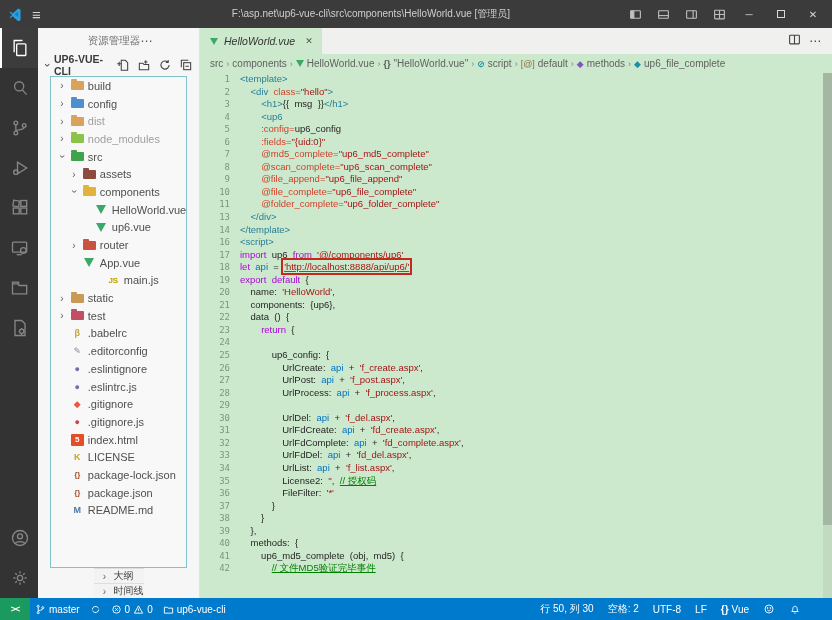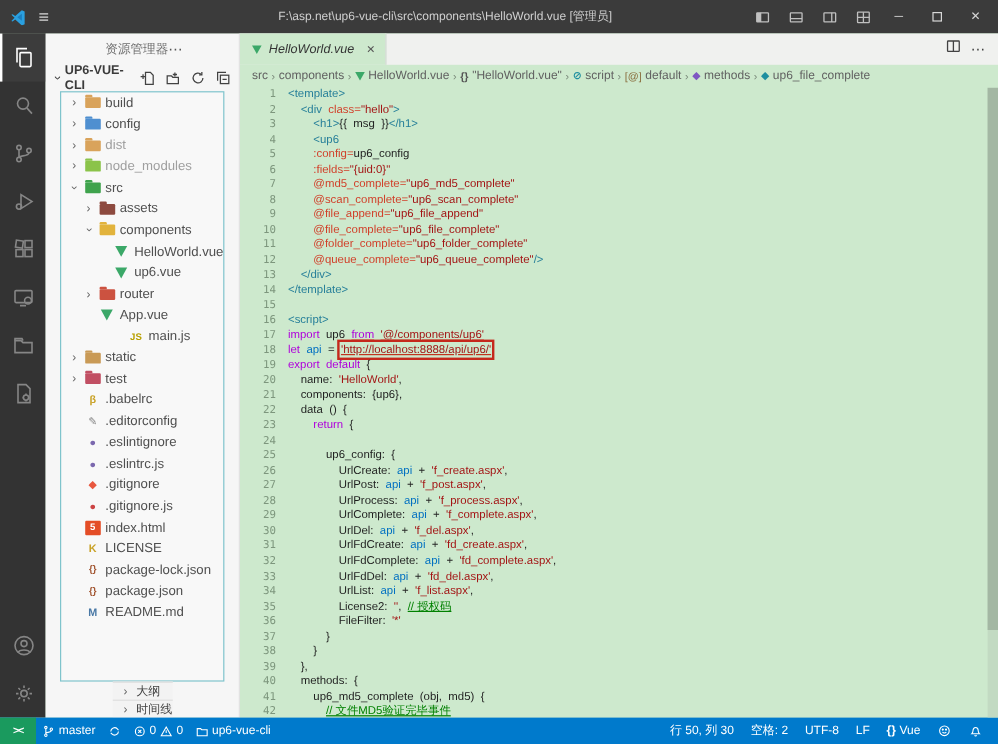--- a/index.html
+++ b/index.html
@@ -95,21 +95,21 @@
   .tk.b{outline:2px solid #c5281c;outline-offset:1px;}
   .vscroll{position:absolute;top:0;right:0;width:9px;height:100%;background:#c2dac2;}
   .vscroll .thumb{position:absolute;top:0;left:0;width:100%;height:86%;background:#a3b7a3;}
 
   
   .statusbar{height:22px;background:#007acc;color:#ffffff;display:flex;align-items:center;flex:0 0 22px;font-size:10px;}
   .remote{width:30px;height:22px;background:#1a9a5e;display:flex;align-items:center;justify-content:center;font-weight:bold;font-size:9px;letter-spacing:-1px;}
   .st-group{display:flex;align-items:center;height:100%;text-align:center;}
   .st-item{display:flex;align-items:center;gap:3px;padding:0 5px;height:100%;}
   .st-item svg{display:block;}
-  .st-right{margin-left:auto;display:flex;align-items:center;height:100%;padding-right:6px;}
+  .st-right{margin-left:auto;display:flex;align-items:center;height:100%;padding-right:24px;}
   .st-right .st-item{padding:0 7px;}
 </style>
 </head>
 <body>
 
 <div class="window">
 
   <div class="titlebar">
     <div class="tb-left">
       <span class="tb-logo">
@@ -469,38 +469,36 @@
             <div class="cline"><span class="ln">2</span><span class="ct"><span class="tk p">    </span><span class="tk t">&lt;div</span><span class="tk p">  </span><span class="tk a">class=</span><span class="tk s">"hello"</span><span class="tk t">&gt;</span></span></div>
             <div class="cline"><span class="ln">3</span><span class="ct"><span class="tk p">        </span><span class="tk t">&lt;h1&gt;</span><span class="tk p">{{  msg  }}</span><span class="tk t">&lt;/h1&gt;</span></span></div>
             <div class="cline"><span class="ln">4</span><span class="ct"><span class="tk p">        </span><span class="tk t">&lt;up6</span></span></div>
             <div class="cline"><span class="ln">5</span><span class="ct"><span class="tk p">        </span><span class="tk a">:config=</span><span class="tk p">up6_config</span></span></div>
             <div class="cline"><span class="ln">6</span><span class="ct"><span class="tk p">        </span><span class="tk a">:fields=</span><span class="tk s">"{uid:0}"</span></span></div>
             <div class="cline"><span class="ln">7</span><span class="ct"><span class="tk p">        </span><span class="tk a">@md5_complete=</span><span class="tk s">"up6_md5_complete"</span></span></div>
             <div class="cline"><span class="ln">8</span><span class="ct"><span class="tk p">        </span><span class="tk a">@scan_complete=</span><span class="tk s">"up6_scan_complete"</span></span></div>
             <div class="cline"><span class="ln">9</span><span class="ct"><span class="tk p">        </span><span class="tk a">@file_append=</span><span class="tk s">"up6_file_append"</span></span></div>
             <div class="cline"><span class="ln">10</span><span class="ct"><span class="tk p">        </span><span class="tk a">@file_complete=</span><span class="tk s">"up6_file_complete"</span></span></div>
             <div class="cline"><span class="ln">11</span><span class="ct"><span class="tk p">        </span><span class="tk a">@folder_complete=</span><span class="tk s">"up6_folder_complete"</span></span></div>
-            <div class="cline"><span class="ln">12</span><span class="ct"><span class="tk p">        </span><span class="tk a">@queue_complete=</span><span class="tk s">"up6_queue_complete"</span><span class="tk t">/&gt;</span></span></div>
             <div class="cline"><span class="ln">13</span><span class="ct"><span class="tk p">    </span><span class="tk t">&lt;/div&gt;</span></span></div>
             <div class="cline"><span class="ln">14</span><span class="ct"><span class="tk t">&lt;/template&gt;</span></span></div>
-            <div class="cline"><span class="ln">15</span><span class="ct"></span></div>
             <div class="cline"><span class="ln">16</span><span class="ct"><span class="tk t">&lt;script&gt;</span></span></div>
             <div class="cline"><span class="ln">17</span><span class="ct"><span class="tk k">import</span><span class="tk p">  up6  </span><span class="tk k u">from</span><span class="tk p">  </span><span class="tk s u">'@/components/up6'</span></span></div>
             <div class="cline"><span class="ln">18</span><span class="ct"><span class="tk k">let</span><span class="tk p">  </span><span class="tk v">api</span><span class="tk p">  =  </span><span class="tk s u b">'http://localhost:8888/api/up6/'</span></span></div>
             <div class="cline"><span class="ln">19</span><span class="ct"><span class="tk k">export</span><span class="tk p">  </span><span class="tk k">default</span><span class="tk p">  {</span></span></div>
             <div class="cline"><span class="ln">20</span><span class="ct"><span class="tk p">    name:  </span><span class="tk s">'HelloWorld'</span><span class="tk p">,</span></span></div>
             <div class="cline"><span class="ln">21</span><span class="ct"><span class="tk p">    components:  {up6},</span></span></div>
             <div class="cline"><span class="ln">22</span><span class="ct"><span class="tk p">    data  ()  {</span></span></div>
             <div class="cline"><span class="ln">23</span><span class="ct"><span class="tk p">        </span><span class="tk k">return</span><span class="tk p">  {</span></span></div>
             <div class="cline"><span class="ln">24</span></div>
             <div class="cline"><span class="ln">25</span><span class="ct"><span class="tk p">            up6_config:  {</span></span></div>
             <div class="cline"><span class="ln">26</span><span class="ct"><span class="tk p">                UrlCreate:  </span><span class="tk v">api</span><span class="tk p">  +  </span><span class="tk s">'f_create.aspx'</span><span class="tk p">,</span></span></div>
             <div class="cline"><span class="ln">27</span><span class="ct"><span class="tk p">                UrlPost:  </span><span class="tk v">api</span><span class="tk p">  +  </span><span class="tk s">'f_post.aspx'</span><span class="tk p">,</span></span></div>
             <div class="cline"><span class="ln">28</span><span class="ct"><span class="tk p">                UrlProcess:  </span><span class="tk v">api</span><span class="tk p">  +  </span><span class="tk s">'f_process.aspx'</span><span class="tk p">,</span></span></div>
-            <div class="cline"><span class="ln">29</span><span class="ct"><span class="tk p">                UrlComplete:  </span><span class="tk v">api</span><span class="tk p">  +  </span><span class="tk s">'f_complete.aspx'</span><span class="tk p">,</span></span></div>
+            <div class="cline"><span class="ln">29</span></div>
             <div class="cline"><span class="ln">30</span><span class="ct"><span class="tk p">                UrlDel:  </span><span class="tk v">api</span><span class="tk p">  +  </span><span class="tk s">'f_del.aspx'</span><span class="tk p">,</span></span></div>
             <div class="cline"><span class="ln">31</span><span class="ct"><span class="tk p">                UrlFdCreate:  </span><span class="tk v">api</span><span class="tk p">  +  </span><span class="tk s">'fd_create.aspx'</span><span class="tk p">,</span></span></div>
             <div class="cline"><span class="ln">32</span><span class="ct"><span class="tk p">                UrlFdComplete:  </span><span class="tk v">api</span><span class="tk p">  +  </span><span class="tk s">'fd_complete.aspx'</span><span class="tk p">,</span></span></div>
             <div class="cline"><span class="ln">33</span><span class="ct"><span class="tk p">                UrlFdDel:  </span><span class="tk v">api</span><span class="tk p">  +  </span><span class="tk s">'fd_del.aspx'</span><span class="tk p">,</span></span></div>
             <div class="cline"><span class="ln">34</span><span class="ct"><span class="tk p">                UrlList:  </span><span class="tk v">api</span><span class="tk p">  +  </span><span class="tk s">'f_list.aspx'</span><span class="tk p">,</span></span></div>
             <div class="cline"><span class="ln">35</span><span class="ct"><span class="tk p">                License2:  </span><span class="tk s">''</span><span class="tk p">,  </span><span class="tk c">// 授权码</span></span></div>
             <div class="cline"><span class="ln">36</span><span class="ct"><span class="tk p">                FileFilter:  </span><span class="tk s">'*'</span></span></div>
             <div class="cline"><span class="ln">37</span><span class="ct"><span class="tk p">            }</span></span></div>
             <div class="cline"><span class="ln">38</span><span class="ct"><span class="tk p">        }</span></span></div>
             <div class="cline"><span class="ln">39</span><span class="ct"><span class="tk p">    },</span></span></div>

